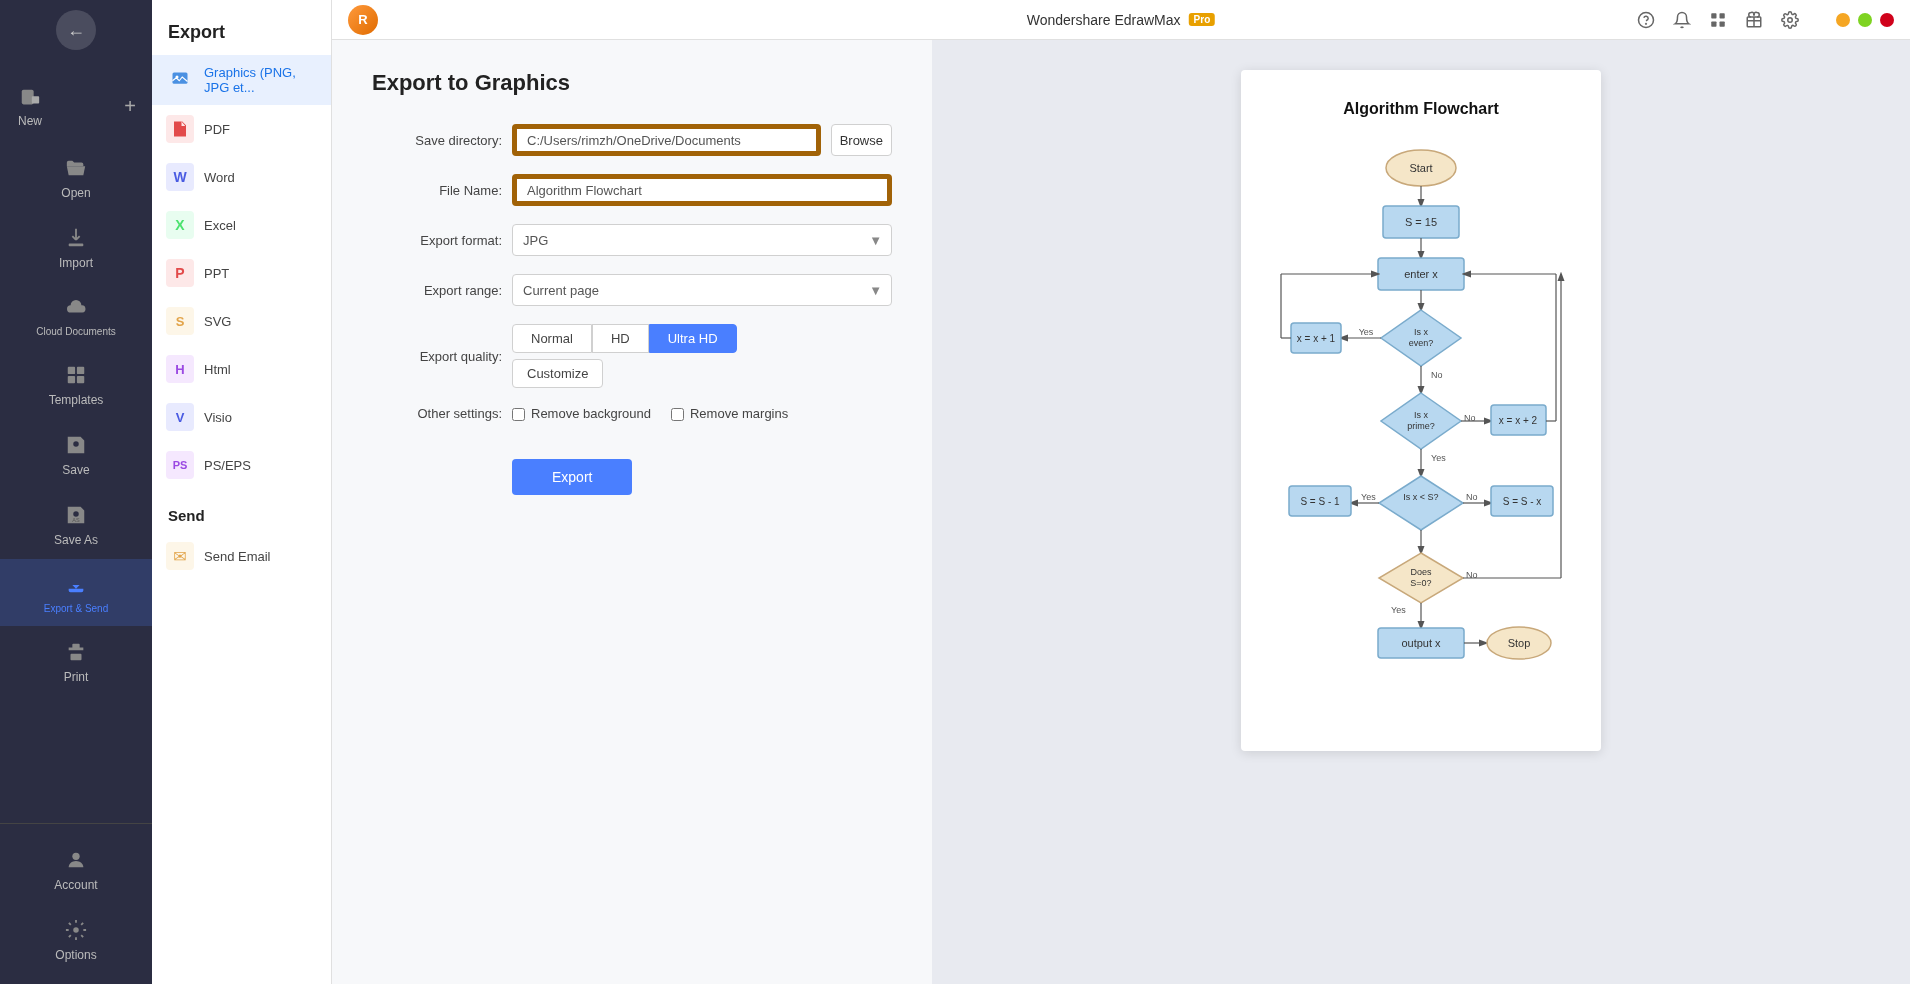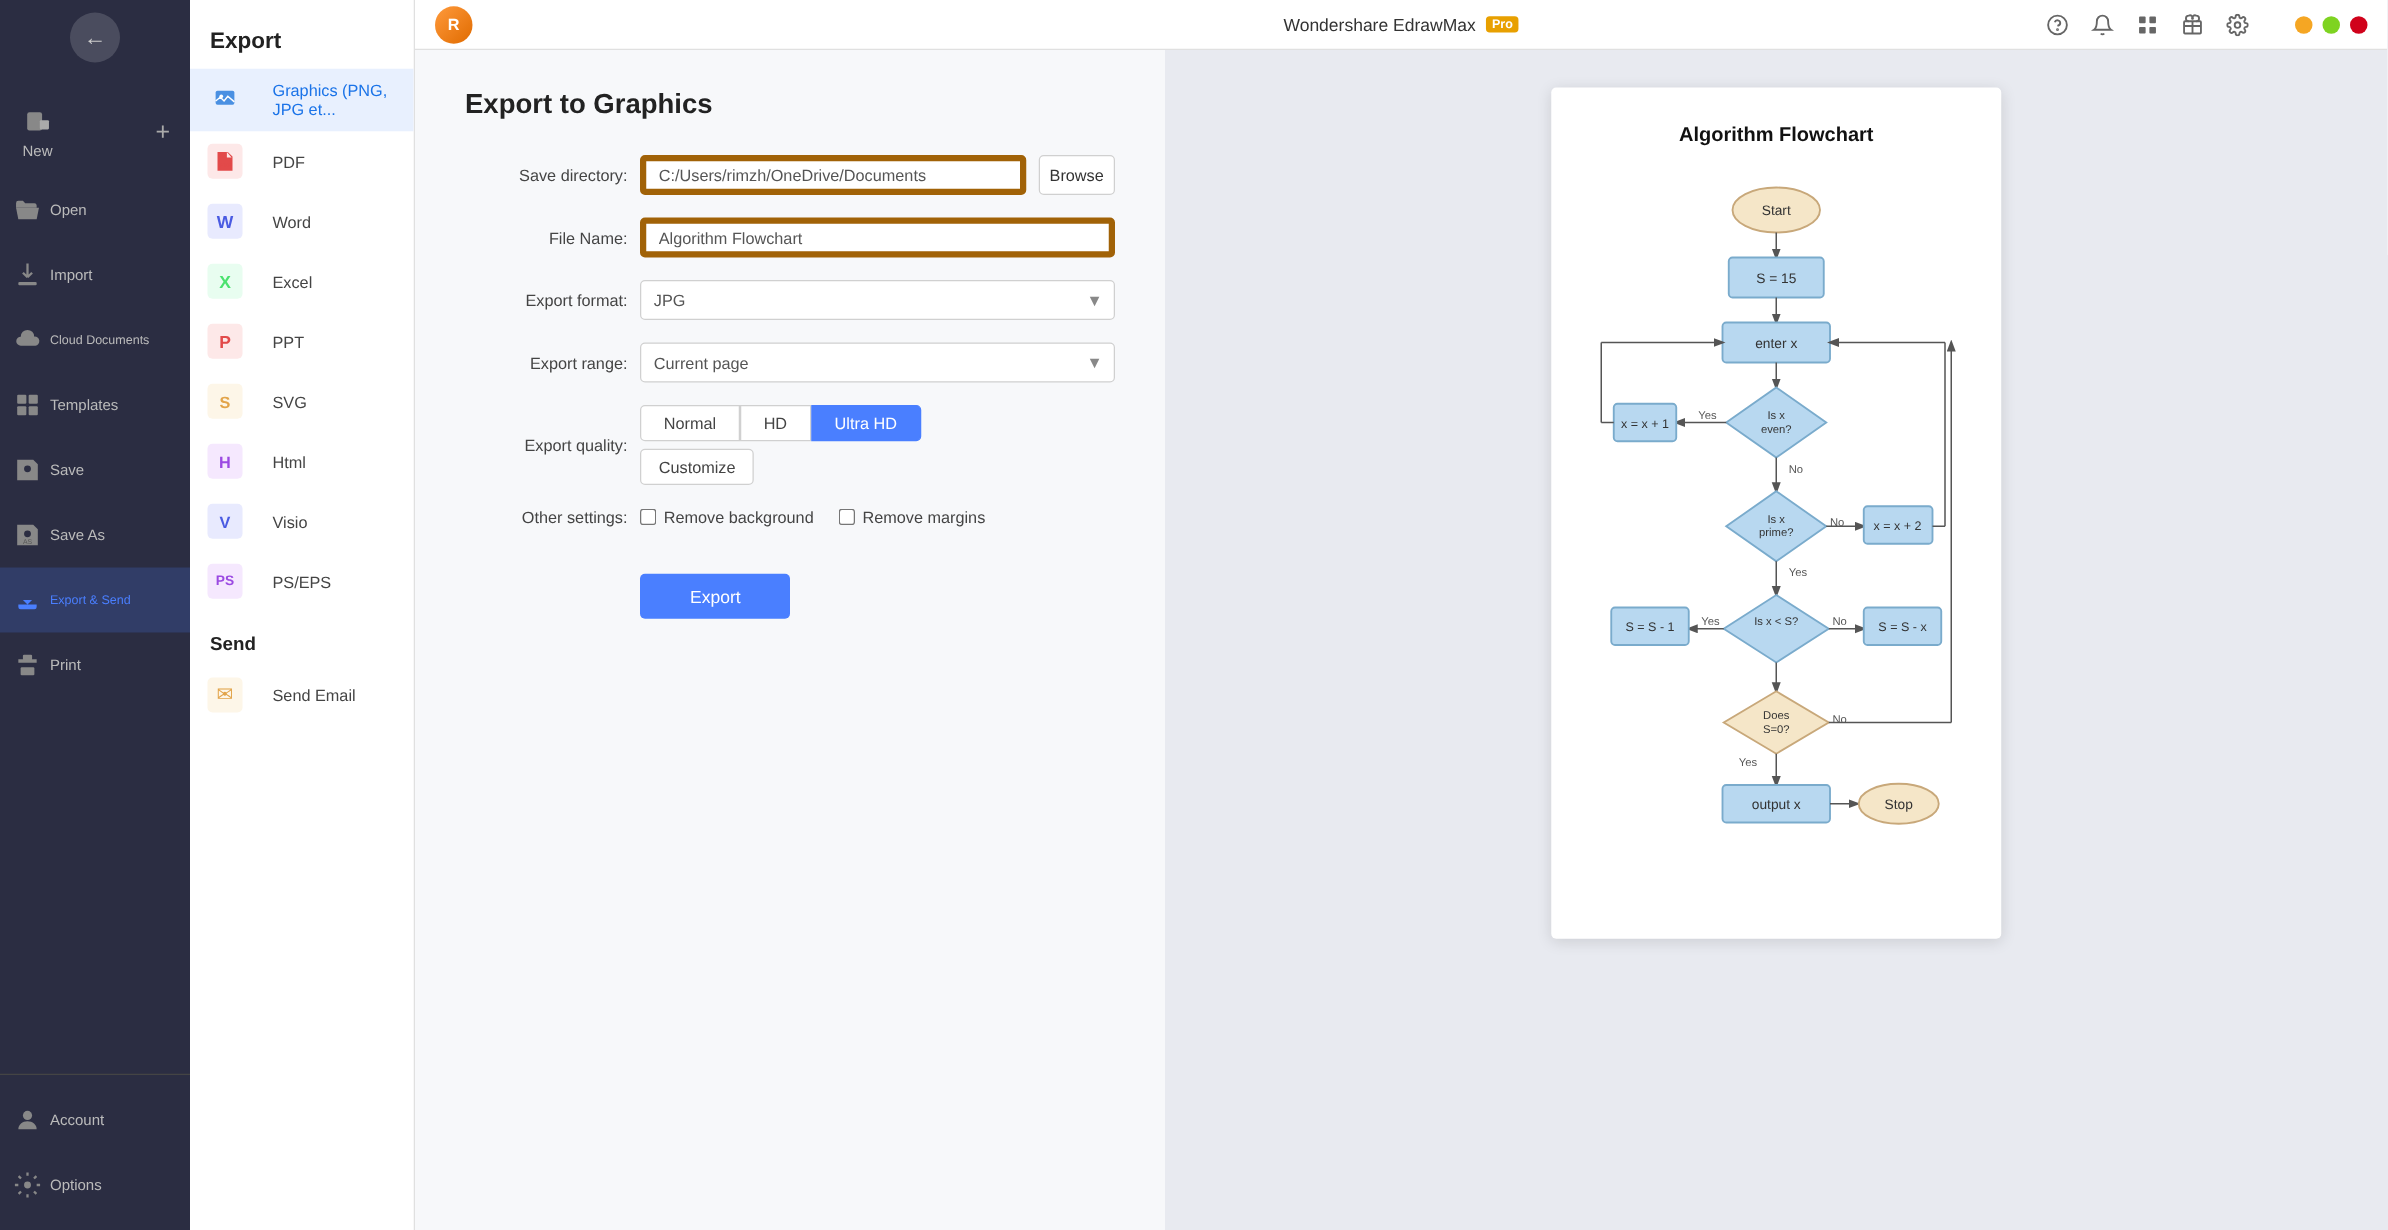--- a/index.html
+++ b/index.html
@@ -12,21 +12,21 @@
       display: flex;
       flex-direction: column;
       color: #ccc;
       height: 100%;
     }
     .sidebar-top {
       padding: 10px 0;
     }
     .sidebar-item {
       display: flex;
-      flex-direction: row;
+      flex-direction: column;
       align-items: center;
       padding: 12px 8px;
       cursor: pointer;
       color: #bbb;
       font-size: 12px;
       gap: 4px;
     }
     .sidebar-icon {
       width: 28px; height: 28px;
       display: flex; align-items: center; justify-content: center;
@@ -56,21 +56,21 @@
     }
     .export-panel-title {
       font-size: 18px;
       font-weight: 600;
       color: #222;
       padding: 22px 16px 12px;
     }
     .export-menu-item {
       display: flex;
       align-items: center;
-      gap: 24px;
+      gap: 10px;
       padding: 10px 14px;
       cursor: pointer;
       color: #444;
       font-size: 13px;
     }
     .export-menu-item.active { background: #e8f0fe; color: #1a73e8; }
     .export-menu-icon {
       width: 28px; height: 28px;
       border-radius: 4px;
       display: flex; align-items: center; justify-content: center;
@@ -269,21 +269,21 @@
     }
 
     
     .checkbox-group {
       display: flex;
       gap: 20px;
       align-items: center;
     }
     .checkbox-label {
       display: flex;
-      align-items: center;
+      align-items: flex-end;
       gap: 6px;
       cursor: pointer;
       font-size: 13px;
       color: #444;
     }
 
     .export-btn {
       background: #4a7fff;
       color: #fff;
       border: none;

